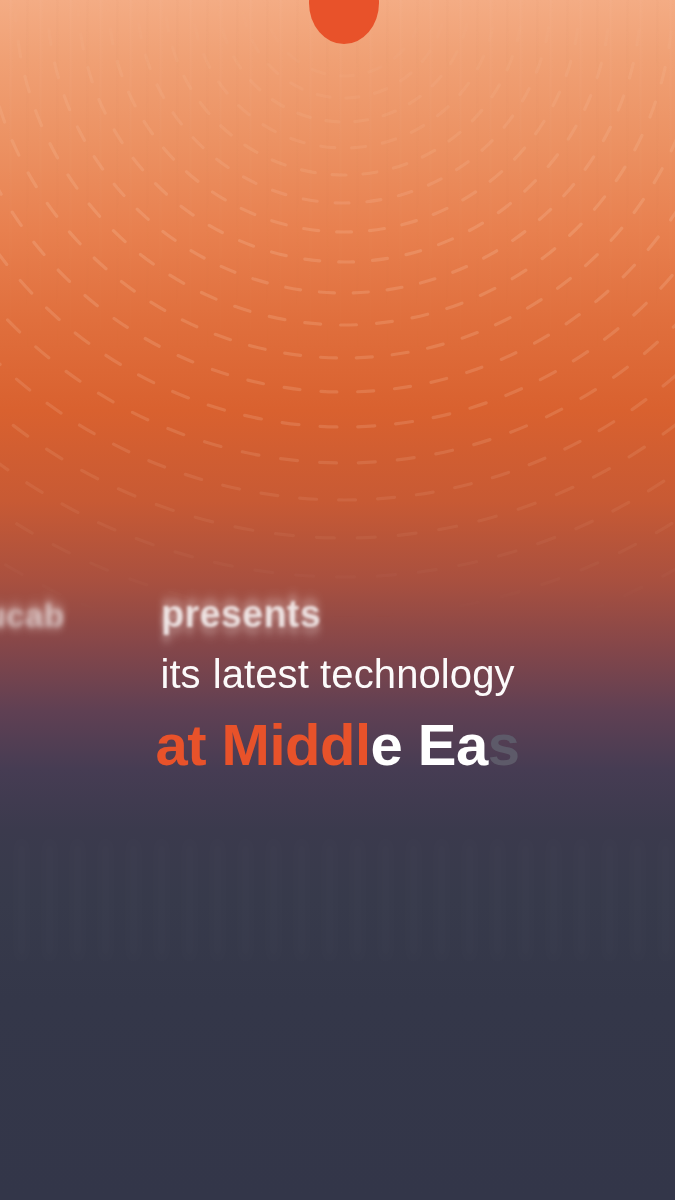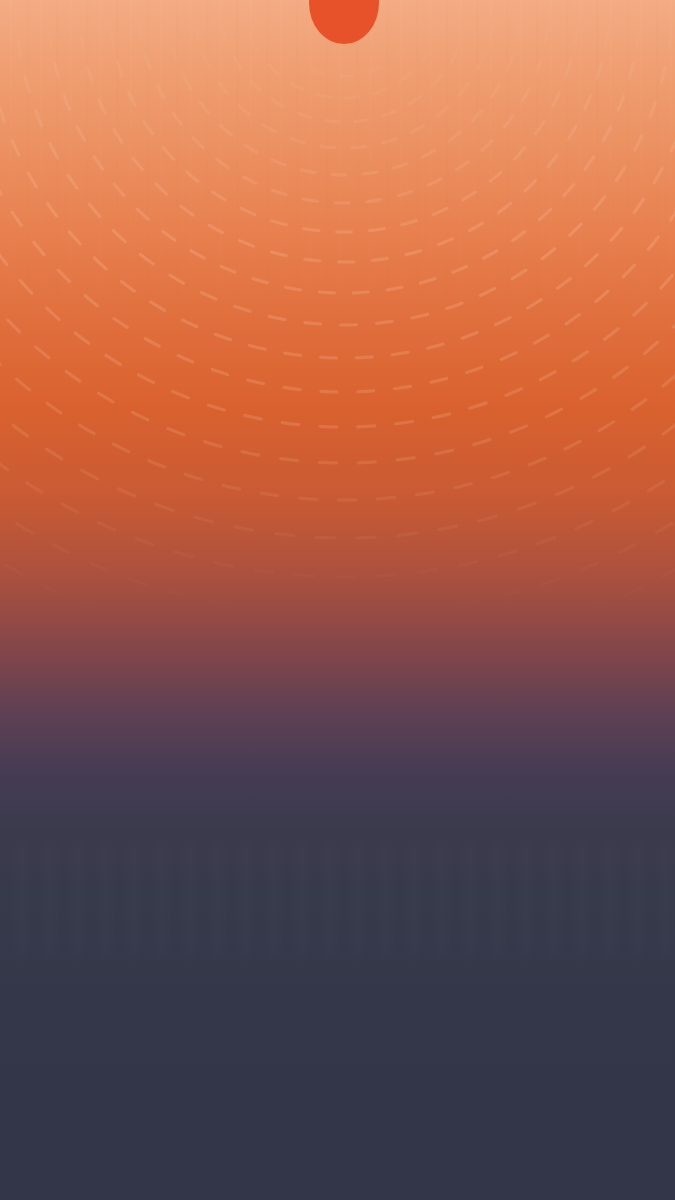--- a/index.html
+++ b/index.html
@@ -234,16 +234,32 @@
         <circle class="ripple-arc" cx="344" cy="-4" r="662" stroke-dasharray="19 24" opacity="0.22"></circle>
         <circle class="ripple-arc" cx="344" cy="-4" r="704" stroke-dasharray="19 25" opacity="0.20"></circle>
         <circle class="ripple-arc" cx="344" cy="-4" r="747" stroke-dasharray="19 25" opacity="0.18"></circle>
         <circle class="ripple-arc" cx="344" cy="-4" r="791" stroke-dasharray="20 26" opacity="0.16"></circle>
       </g>
     </svg>
   </div>
 
   <div class="beacon"></div>
 
+  <div class="text-stack">
+
+    <div class="line line-presents">
+      <span class="brand">ucab</span>
+      <span class="presents">presents</span>
+    </div>
+
+    <div class="line line-sub">
+      <span class="w-its">its</span><span>latest technology</span>
+    </div>
+
+    <div class="line line-title">
+      <span class="seg-orange">at Middl</span><span class="seg-fade"></span><span class="seg-white">e Ea</span><span class="seg-ghost">s</span>
+    </div>
+
+  </div>
 
   <div class="ghost-band"></div>
 
 </div>
 
 </body></html>

